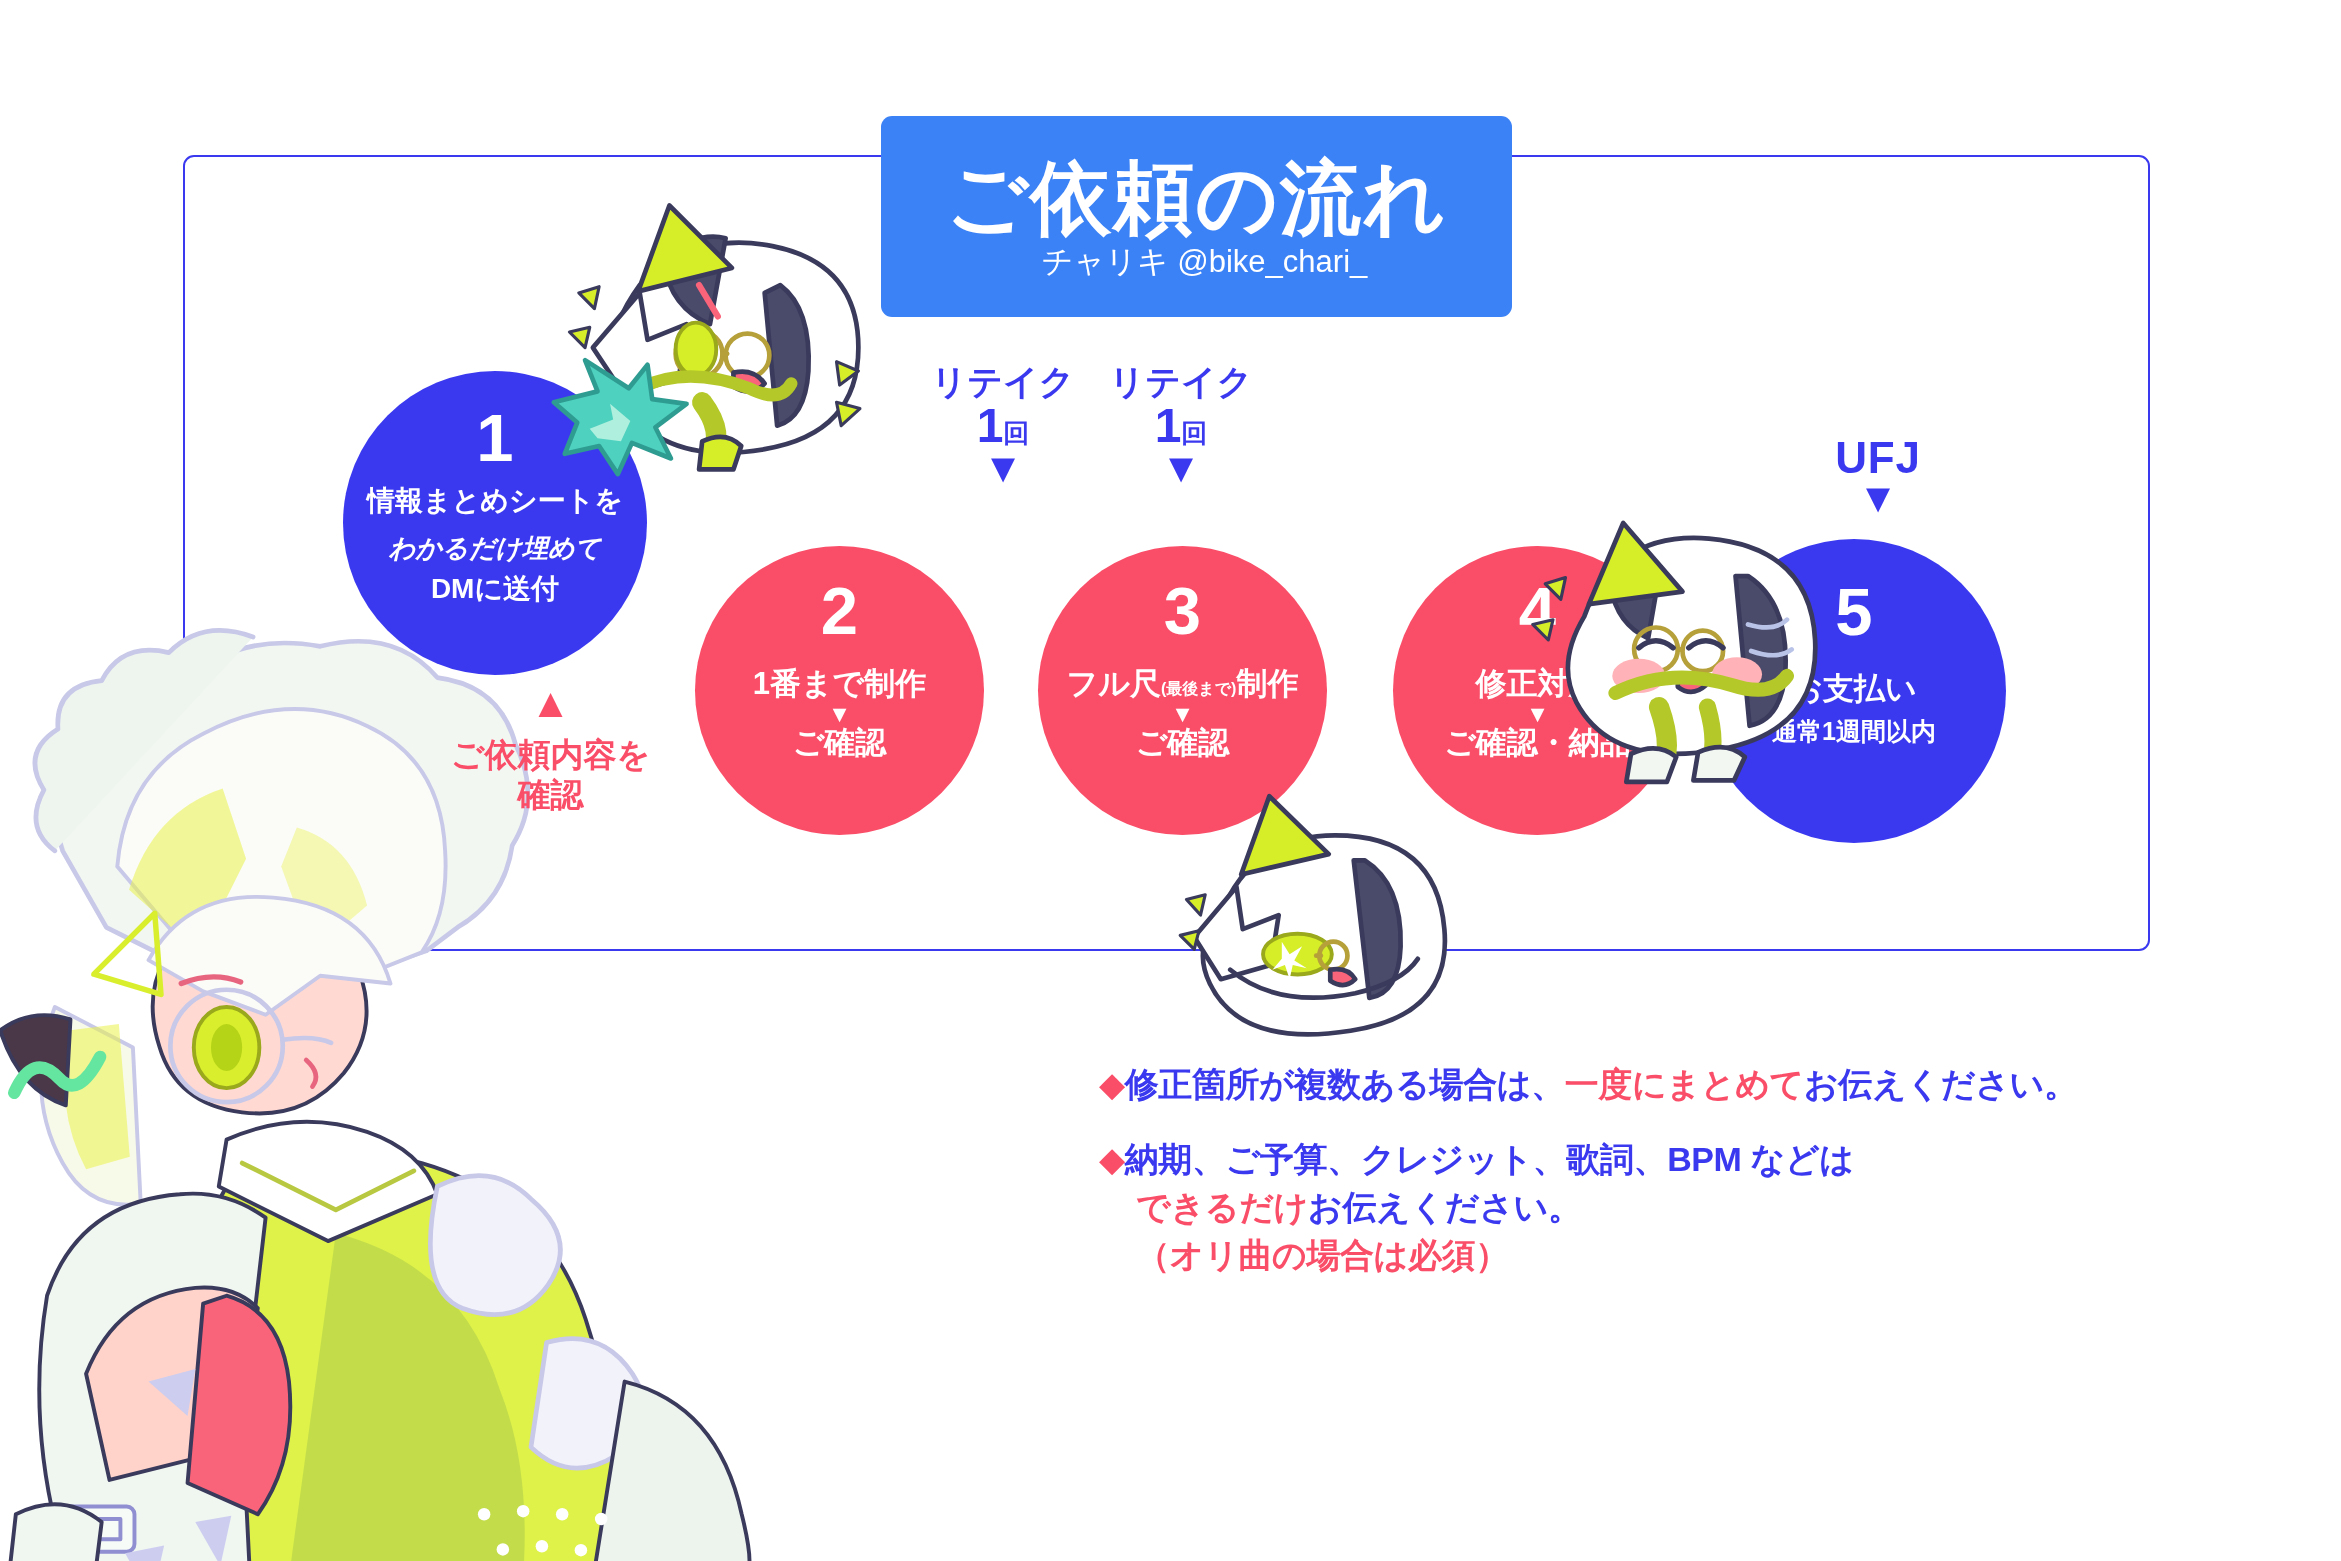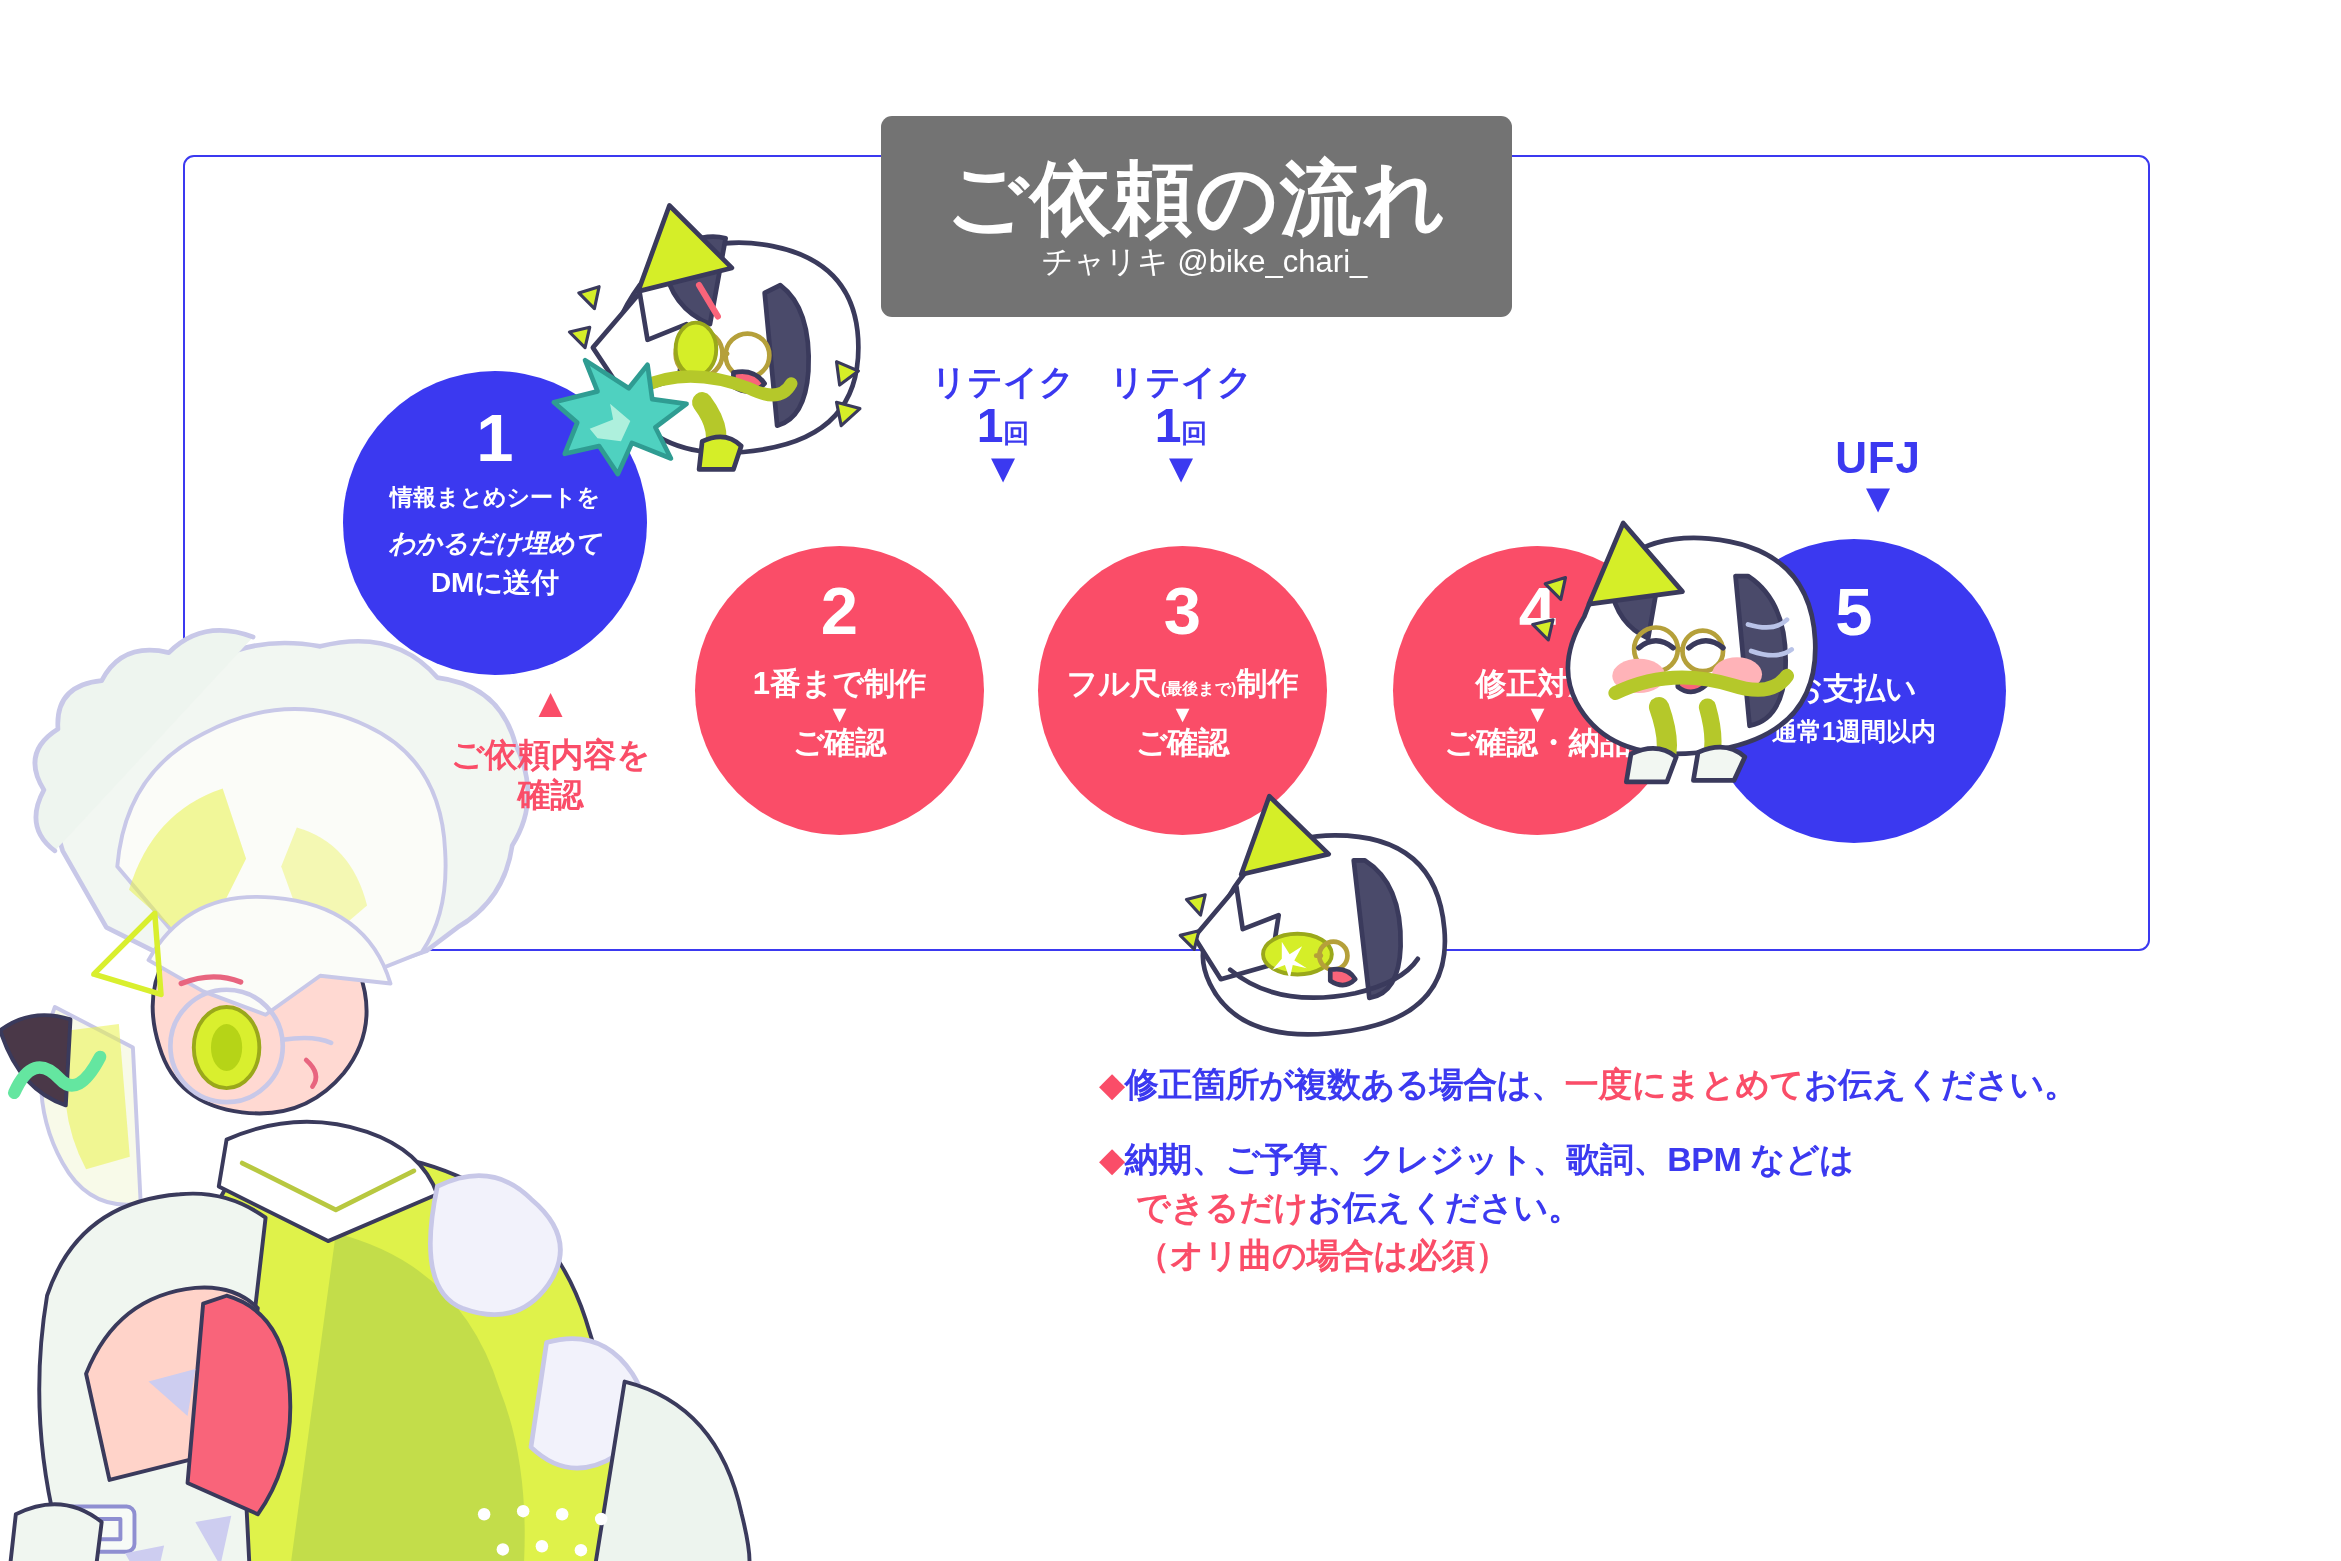--- a/index.html
+++ b/index.html
@@ -15,21 +15,21 @@
   
   .frame{
     position:absolute;left:183px;top:155px;width:1967px;height:796px;
     border:2.3px solid #3b39f0;border-radius:11px;box-sizing:border-box;
     background:transparent;
   }
 
   
   .banner{
     position:absolute;left:881px;top:116px;width:631px;height:201px;
-    background:#737373;border-radius:11px;
+    background:#3b82f6;border-radius:11px;
     display:flex;flex-direction:column;align-items:center;justify-content:center;
     z-index:6;
   }
   .banner-title{
     color:#ffffff;font-size:81px;font-weight:bold;line-height:1.05;
     letter-spacing:1.6px;margin:0 0 4.7px 0;white-space:nowrap;
   }
   .banner-sub{
     color:#ffffff;font-size:31px;font-weight:normal;line-height:1;white-space:nowrap;margin-left:16px;
   }
@@ -43,21 +43,21 @@
   .circle.blue{background:#3b39f0;}
   .circle.red{background:#fa4d68;}
   .c-num{font-size:67px;font-weight:bold;line-height:1;}
   .c-line{font-size:31px;font-weight:bold;line-height:1.12;white-space:nowrap;}
   .c-arrow{font-size:23.4px;line-height:0.8;margin:3.1px 0 1.6px;}
   .sub-sm{font-size:16px;}
 
   
   #circle1{left:343px;top:371px;width:304px;height:304px;padding-top:33px;}
   #circle1 .c-num{margin-bottom:14px;}
-  #circle1 .l1{font-size:23px;}
+  #circle1 .l1{font-size:28px;}
   #circle1 .l2{font-size:26px;margin-top:18px;font-style:italic;}
   #circle1 .l3{font-size:28px;margin-top:9.4px;}
 
   
   #circle2{left:695px;top:546px;width:289px;height:289px;padding-top:31px;}
   #circle2 .c-num{margin-bottom:23.4px;}
 
   
   #circle3{left:1038px;top:546px;width:289px;height:289px;padding-top:31px;}
   #circle3 .c-num{margin-bottom:23.4px;}

